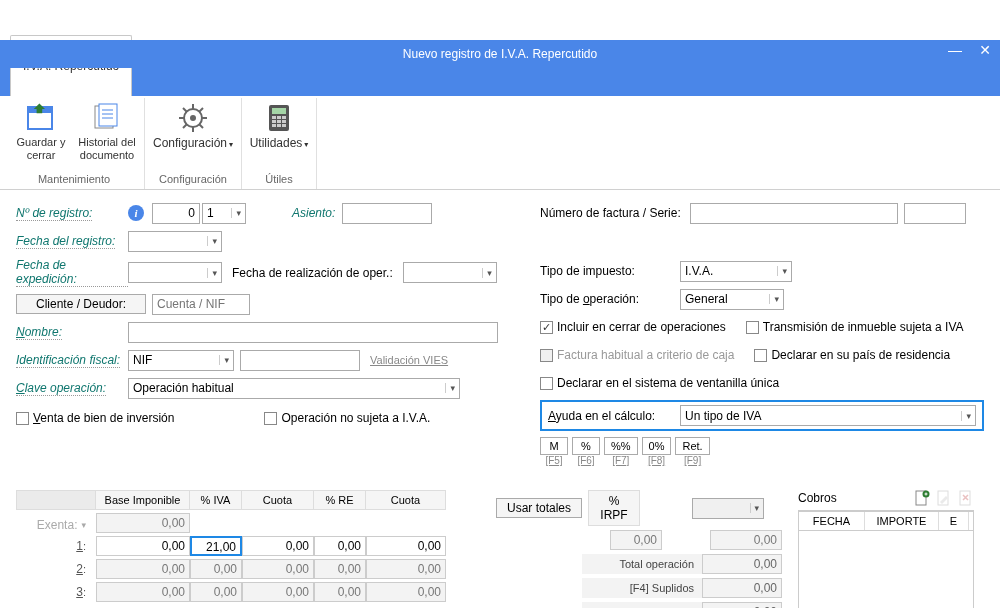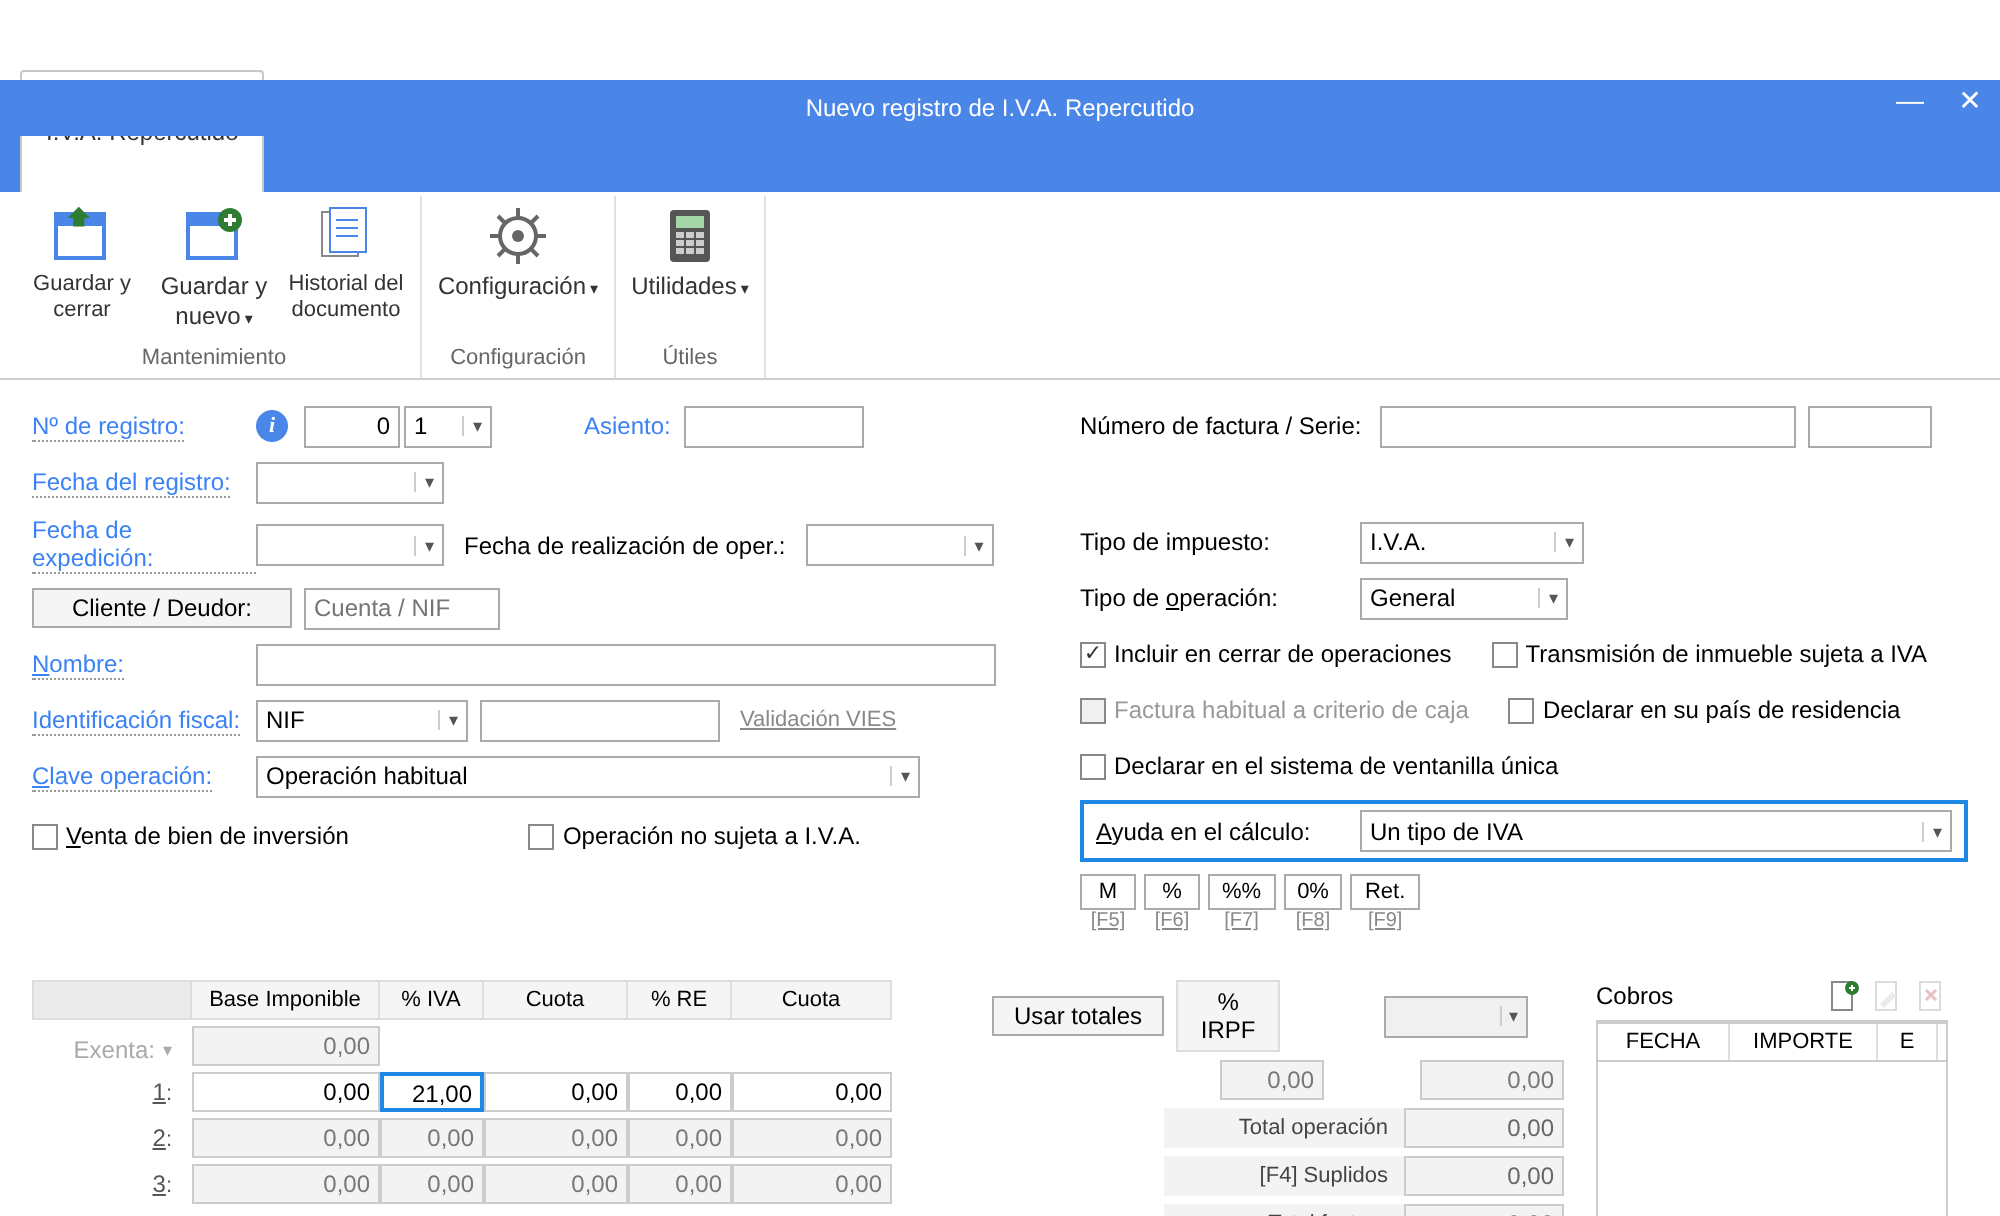--- a/index.html
+++ b/index.html
@@ -20,21 +20,21 @@
 .rbtn { display: flex; flex-direction: column; align-items: center; width: 58px; cursor: pointer; }
 .rbtn .ricon { width: 32px; height: 32px; margin-bottom: 2px; }
 .rbtn .rlbl { font-size: 11px; text-align: center; color: #333; line-height: 1.2; }
 .rbtn .drop { font-size: 8px; margin-left: 2px; }
 
 .form { padding: 12px 16px; display: flex; gap: 24px; }
 .col-left { flex: 0 0 500px; }
 .col-right { flex: 1; }
 
 .row { display: flex; align-items: center; margin-bottom: 6px; min-height: 22px; }
-.lbl { width: 112px; font-size: 12px; color: #3b82f6; }
+.lbl { width: 112px; font-size: 12px; color: #0f766e; font-style: italic; }
 .lbl u, .ul { text-decoration: underline; }
 .dotted-lbl { border-bottom: 1px dotted #999; display: inline-block; }
 
 .input, .combo { border: 1px solid #aaa; background: #fff; height: 21px; padding: 0 4px; font-size: 12px; }
 .combo { display: flex; align-items: center; justify-content: space-between; cursor: pointer; }
 .combo .arrow { font-size: 9px; color: #555; border-left: 1px solid #ccc; padding-left: 4px; }
 .btn { border: 1px solid #aaa; background: #f5f5f5; padding: 2px 10px; cursor: pointer; font-size: 12px; }
 
 .info-i { display: inline-flex; width: 16px; height: 16px; background: #4a86e8; color:#fff; border-radius: 50%; align-items:center; justify-content:center; font-size:11px; font-style: italic; font-weight: bold; font-family: Georgia, serif;}
 
@@ -106,29 +106,20 @@
       <div class="rbtn">
         <svg class="ricon" viewBox="0 0 32 32">
             <rect x="3" y="5" width="24" height="22" fill="#fff" stroke="#4a86e8" stroke-width="2"></rect>
             <rect x="3" y="5" width="24" height="6" fill="#4a86e8"></rect>
             <path d="M22 2 l8 8 -4 0 0 6 -8 0 0 -6 -4 0 z" fill="#2e7d32" transform="translate(-1,0) scale(0.7)"></path>
           </svg>
         <span class="rlbl">Guardar y cerrar</span>
       </div>
       <div class="rbtn">
         <svg class="ricon" viewBox="0 0 32 32">
-            <rect x="3" y="5" width="24" height="22" fill="#fff" stroke="#4a86e8" stroke-width="2"></rect>
-            <rect x="3" y="5" width="24" height="6" fill="#4a86e8"></rect>
-            <circle cx="24" cy="8" r="6" fill="#2e7d32"></circle>
-            <path d="M24 5 v6 M21 8 h6" stroke="#fff" stroke-width="2"></path>
-          </svg>
-        <span class="rlbl"><span>Guardar y nuevo</span><span class="drop">▾</span></span>
-      </div>
-      <div class="rbtn">
-        <svg class="ricon" viewBox="0 0 32 32">
             <rect x="4" y="4" width="18" height="22" fill="#fff" stroke="#888"></rect>
             <rect x="8" y="2" width="18" height="22" fill="#fff" stroke="#4a86e8"></rect>
             <line x1="11" y1="8" x2="22" y2="8" stroke="#4a86e8"></line>
             <line x1="11" y1="12" x2="22" y2="12" stroke="#4a86e8"></line>
             <line x1="11" y1="16" x2="22" y2="16" stroke="#4a86e8"></line>
           </svg>
         <span class="rlbl">Historial del documento</span>
       </div>
     </div>
     <div class="rgroup-title">Mantenimiento</div>

